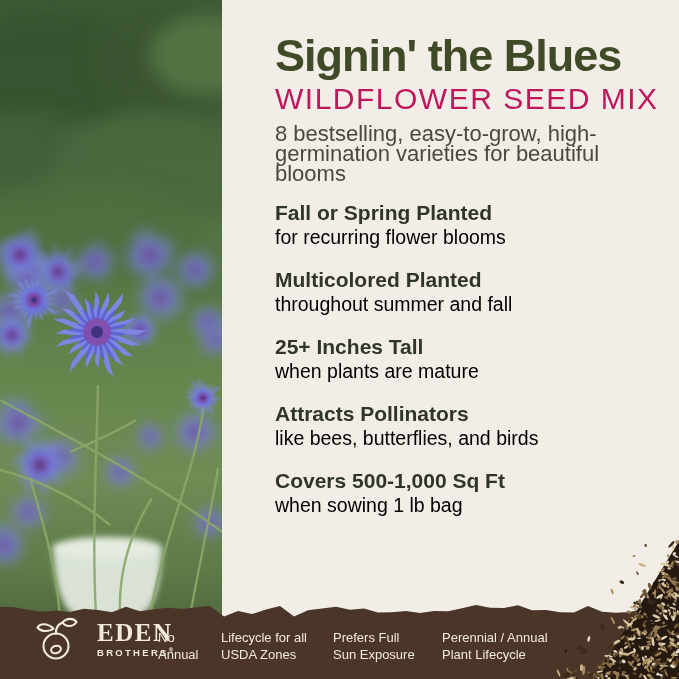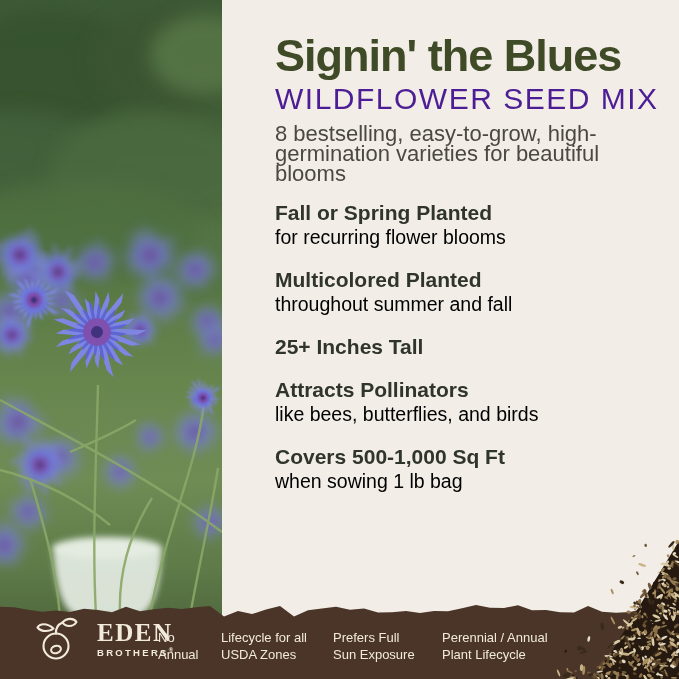--- a/index.html
+++ b/index.html
@@ -2,21 +2,21 @@
 <html><head>
 <meta charset="utf-8">
 <style>
   *{margin:0;padding:0;box-sizing:border-box}
   html,body{width:679px;height:679px}
   body{position:relative;overflow:hidden;background:#F2EDE6;font-family:"Liberation Sans",sans-serif}
   .photo{position:absolute;left:0;top:0;width:222px;height:616px;z-index:1}
   .photo svg{display:block;width:100%;height:100%}
   .content{position:absolute;left:222px;top:0;width:469px;height:612px;z-index:1}
   .title{position:absolute;left:53px;top:30px;font-size:45px;font-weight:700;letter-spacing:-1px;color:#3F4A27;white-space:nowrap}
-  .subtitle{position:absolute;left:53px;top:82px;font-size:30px;font-weight:400;letter-spacing:1.5px;color:#4c1d95;white-space:nowrap}
+  .subtitle{position:absolute;left:53px;top:82px;font-size:30px;font-weight:400;letter-spacing:1.5px;color:#be185d;white-space:nowrap}
   .desc{position:absolute;left:53px;top:124px;width:392px;font-size:22px;line-height:20px;color:#4B4842}
   .features{position:absolute;left:53px;top:200px}
   .feature{margin-bottom:18px}
   .f-head{font-size:21px;font-weight:700;line-height:25px;color:#30352B}
   .f-sub{font-size:19.5px;font-weight:400;line-height:24px;color:#000000}
   #barSvg{position:absolute;left:0;top:592px;width:679px;height:87px;z-index:2}
   footer{position:absolute;left:0;top:607px;width:679px;height:72px;z-index:3}
   .brand{position:absolute;left:32px;top:8px;display:flex;align-items:center;gap:17px}
   .brand-icon{width:48px;height:48px}
   .brand-name{font-family:"Liberation Serif",serif;font-size:25px;font-weight:700;letter-spacing:1.5px;color:#F2EBDD;line-height:24px}
@@ -237,20 +237,21 @@
     <div class="feature">
       <div class="f-head">Fall or Spring Planted</div>
       <div class="f-sub">for recurring flower blooms</div>
     </div>
     <div class="feature">
       <div class="f-head">Multicolored Planted</div>
       <div class="f-sub">throughout summer and fall</div>
     </div>
     <div class="feature">
       <div class="f-head">25+ Inches Tall</div>
+      <div class="f-sub">when plants are mature</div>
     </div>
     <div class="feature">
       <div class="f-head">Attracts Pollinators</div>
       <div class="f-sub">like bees, butterflies, and birds</div>
     </div>
     <div class="feature">
       <div class="f-head">Covers 500-1,000 Sq Ft</div>
       <div class="f-sub">when sowing 1 lb bag</div>
     </div>
   </section>

